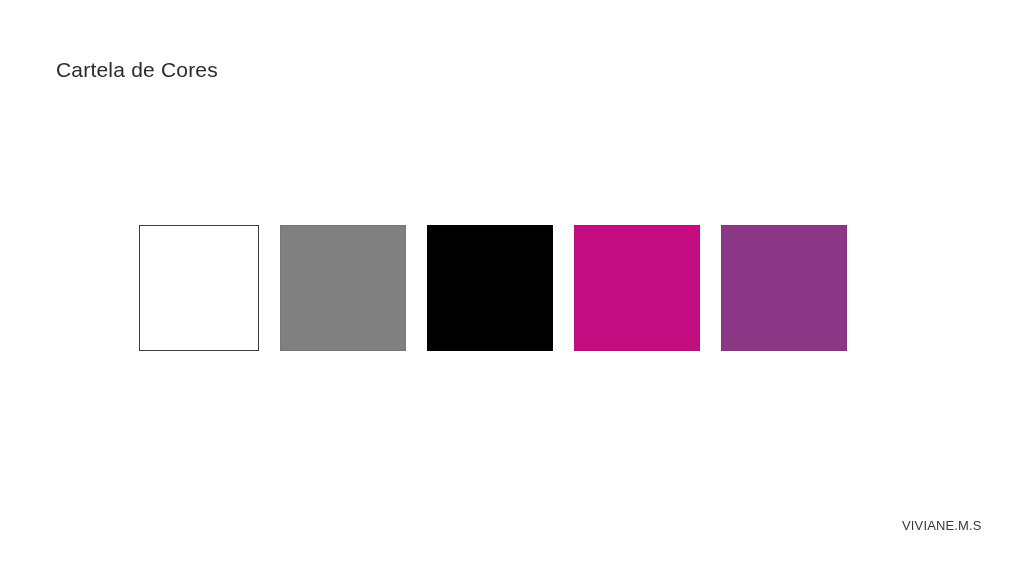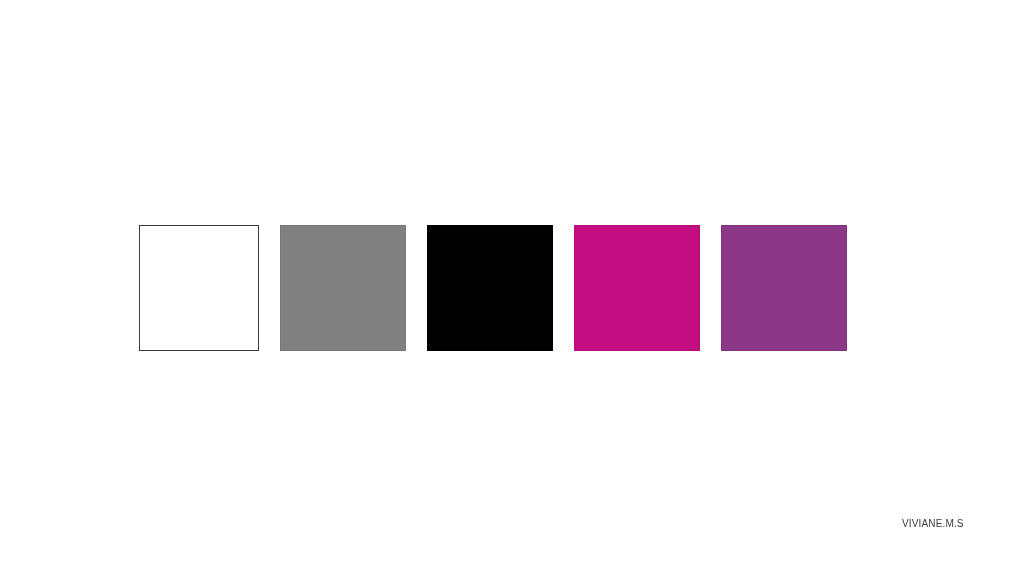--- a/index.html
+++ b/index.html
@@ -55,33 +55,34 @@
   .swatch--plain {
     border: 1px solid rgba(0, 0, 0, 0.06);
     width: 126px;
     height: 126px;
   }
   .footer-credit {
     position: absolute;
     left: 902px;
     top: 518px;
     font-family: "Liberation Sans", sans-serif;
-    font-size: 10px;
+    font-size: 13px;
     font-weight: 400;
     letter-spacing: 0.15px;
     color: #3a3a3a;
     white-space: nowrap;
     line-height: 1.2;
   }
 </style>
 </head>
 <body>
 
 <div class="slide" style="background: rgb(255, 255, 255);">
 
+  <div class="slide-title" style="color: rgb(43, 43, 43);">Cartela de Cores</div>
 
   <div class="palette">
     <div class="swatch swatch--outlined" style="background: rgb(255, 255, 255); border-color: rgb(59, 59, 59);"></div>
     <div class="swatch swatch--plain" style="background: rgb(128, 128, 128);"></div>
     <div class="swatch swatch--plain" style="background: rgb(0, 0, 0);"></div>
     <div class="swatch swatch--plain" style="background: rgb(196, 13, 128);"></div>
     <div class="swatch swatch--plain" style="background: rgb(140, 55, 134);"></div>
   </div>
 
   <div class="footer-credit" style="color: rgb(58, 58, 58);">VIVIANE.M.S</div>

